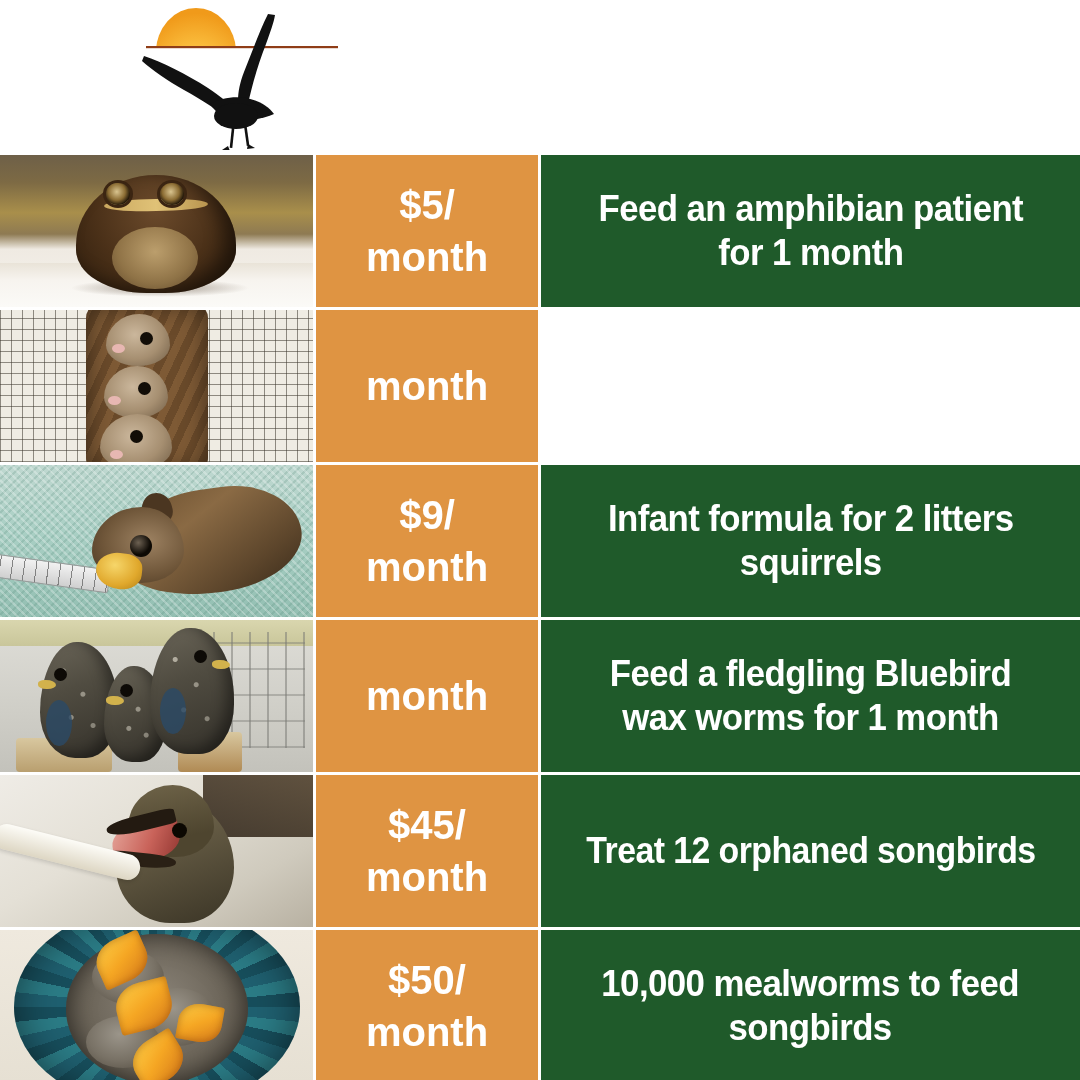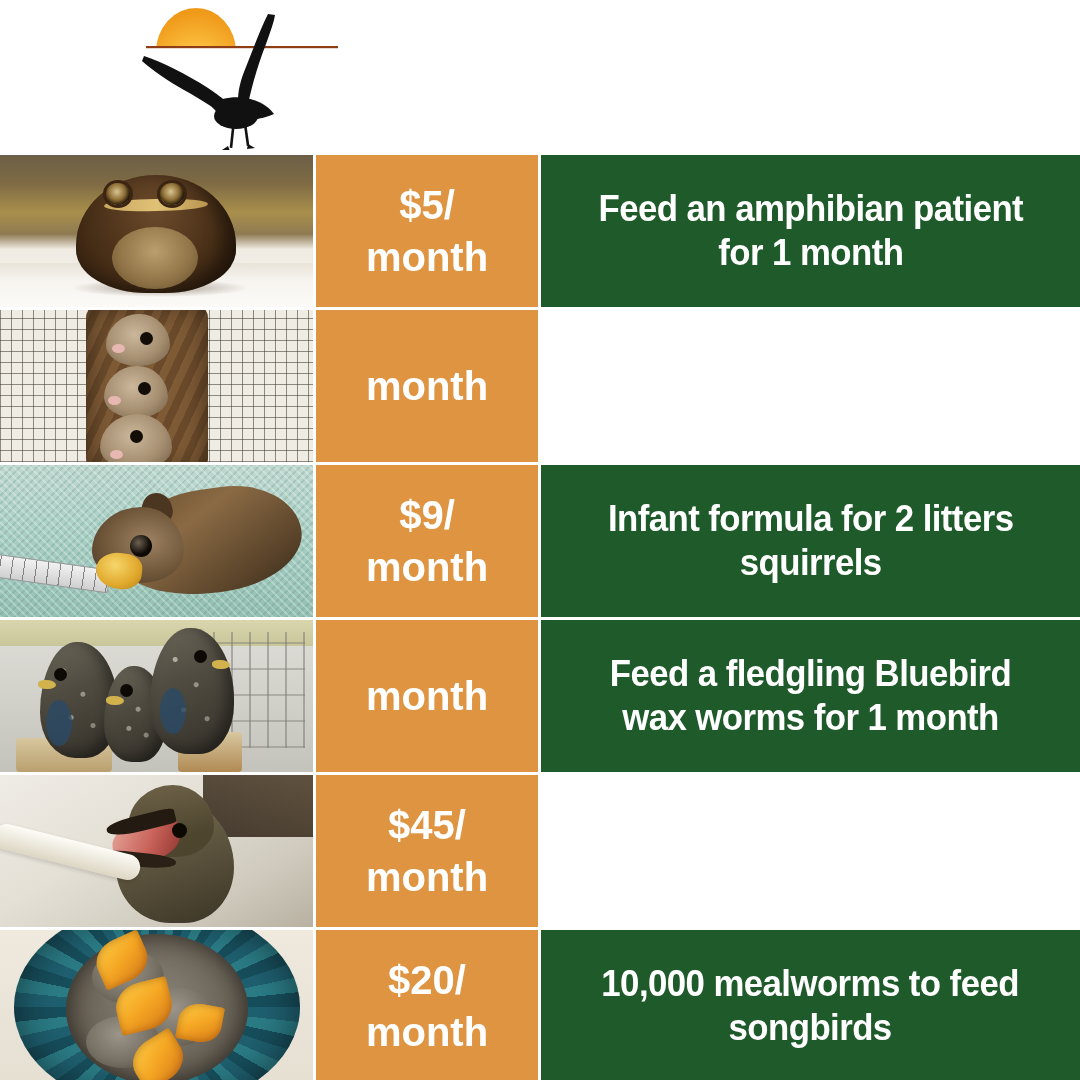--- a/index.html
+++ b/index.html
@@ -614,40 +614,45 @@
         </div>
       </div>
       <div class="gap"></div>
       <div class="cell-price">
         <div class="price-text">
           <div>$45/</div>
           <div>month</div>
         </div>
       </div>
       <div class="gap"></div>
+      <div class="cell-desc">
+        <div class="desc-text one-line">
+          <div>Treat 12 orphaned songbirds</div>
+        </div>
+      </div>
     </div>
 
     <div class="row">
       <div class="cell-photo">
         <div class="photo ph-nest">
           <div class="nest-ring"></div>
           <div class="nest-hole"></div>
           <div class="chick c1"></div>
           <div class="chick c2"></div>
           <div class="chick c3"></div>
           <div class="mouth m1"></div>
           <div class="mouth m2"></div>
           <div class="mouth m3"></div>
           <div class="mouth m4"></div>
         </div>
       </div>
       <div class="gap"></div>
       <div class="cell-price">
         <div class="price-text">
-          <div>$20/</div>
+          <div>$50/</div>
           <div>month</div>
         </div>
       </div>
       <div class="gap"></div>
       <div class="cell-desc">
         <div class="desc-text">
           <div>10,000 mealworms to feed</div>
           <div>songbirds</div>
         </div>
       </div>

